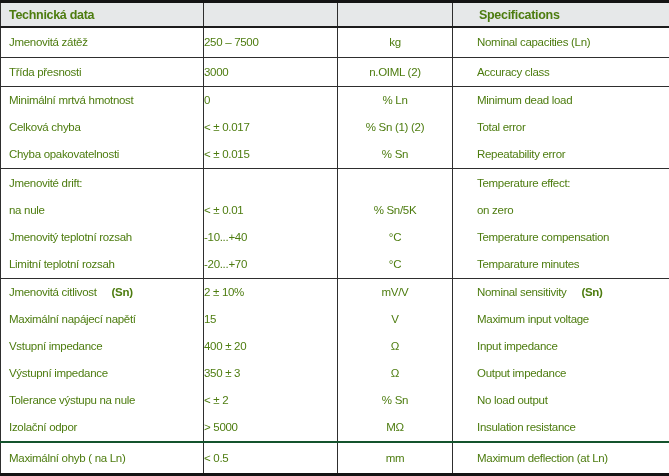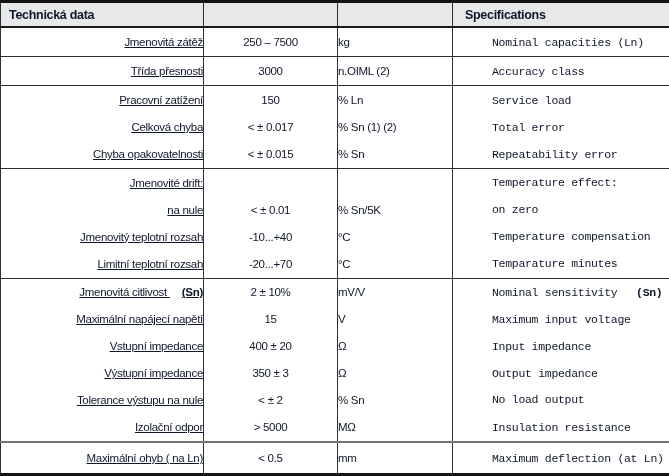--- a/index.html
+++ b/index.html
@@ -1,21 +1,21 @@
 <!DOCTYPE html>
 <html><head>
 <meta charset="utf-8">
 <style>
   html, body { margin: 0; padding: 0; background: #ffffff; }
   .page {
     width: 669px;
     height: 476px;
     background: #ffffff;
     font-family: "Liberation Sans", "DejaVu Sans", sans-serif;
-    color: #0f172a;
+    color: #4d7c0f;
     overflow: hidden;
   }
   table.spec {
     width: 669px;
     height: 476px;
     border-collapse: collapse;
     table-layout: fixed;
     font-size: 11.5px;
     letter-spacing: -0.3px;
     border-left: 1px solid #2e2e2e;
@@ -34,28 +34,28 @@
   
   thead th {
     height: 23px;
     background: #e6e8e9;
     border-bottom: 2px solid #1c1c1c;
     font-size: 12.5px;
     font-weight: bold;
     text-align: left;
   }
   thead th.c-cs { padding-left: 8px; }
-  thead th.c-en { padding-left: 12px; }
+  thead th.c-en { padding-left: 26px; }
   
-  td.c-cs { text-align: right; padding-left: 24px; text-decoration: underline; }
-  td.c-val { text-align: center; }
-  td.c-unit { }
-  td.c-en { text-align: left; padding-left: 39px; font-family: Liberation Mono, monospace; }
+  td.c-cs { text-align: left; padding-left: 8px; }
+  td.c-val { }
+  td.c-unit { text-align: center; }
+  td.c-en { text-align: left; padding-left: 24px; }
   tr.sep td { border-bottom: 1px solid #2e2e2e; }
-  tr.sep-thick td { border-bottom: 2px solid #737373; }
+  tr.sep-thick td { border-bottom: 2px solid #14532d; }
   td .b { font-weight: bold; margin-left: 12px; }
   td .b:empty { display: none; }
 </style>
 </head>
 <body>
 
 <div class="page">
   <table class="spec">
     <colgroup>
       <col style="width:203px">
@@ -78,24 +78,24 @@
     <td class="c-unit">kg</td>
     <td class="c-en"><span class="t">Nominal capacities (Ln)</span> </td>
   </tr>
         <tr class="sep">
     <td class="c-cs"><span class="t">Třída přesnosti</span> </td>
     <td class="c-val">3000</td>
     <td class="c-unit">n.OIML (2)</td>
     <td class="c-en"><span class="t">Accuracy class</span> </td>
   </tr>
         <tr>
-    <td class="c-cs"><span class="t">Pracovní zatížení</span> </td>
-    <td class="c-val">150</td>
+    <td class="c-cs"><span class="t">Minimální mrtvá hmotnost</span> </td>
+    <td class="c-val">0</td>
     <td class="c-unit">% Ln</td>
-    <td class="c-en"><span class="t">Service load</span> </td>
+    <td class="c-en"><span class="t">Minimum dead load</span> </td>
   </tr>
         <tr>
     <td class="c-cs"><span class="t">Celková chyba</span> </td>
     <td class="c-val">&lt; ± 0.017</td>
     <td class="c-unit">% Sn (1) (2)</td>
     <td class="c-en"><span class="t">Total error</span> </td>
   </tr>
         <tr class="sep">
     <td class="c-cs"><span class="t">Chyba opakovatelnosti</span> </td>
     <td class="c-val">&lt; ± 0.015</td>

